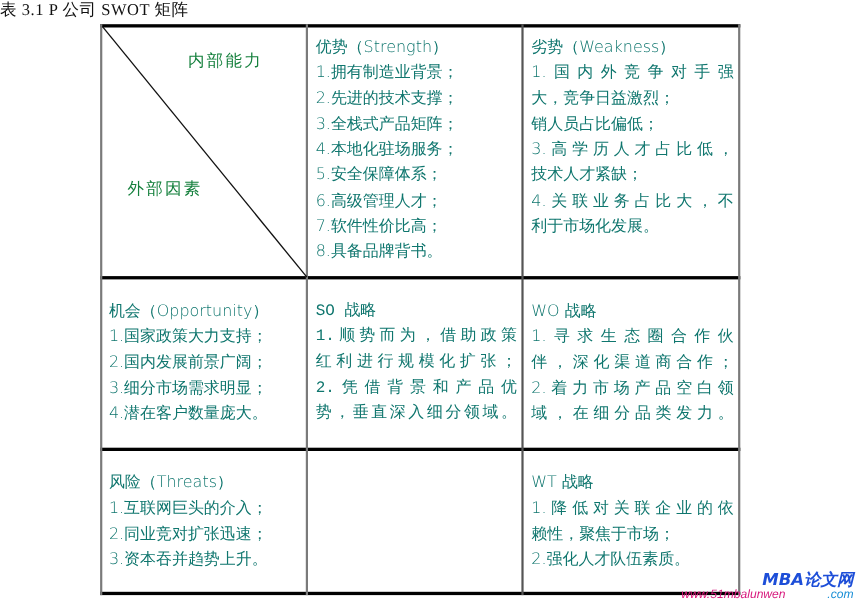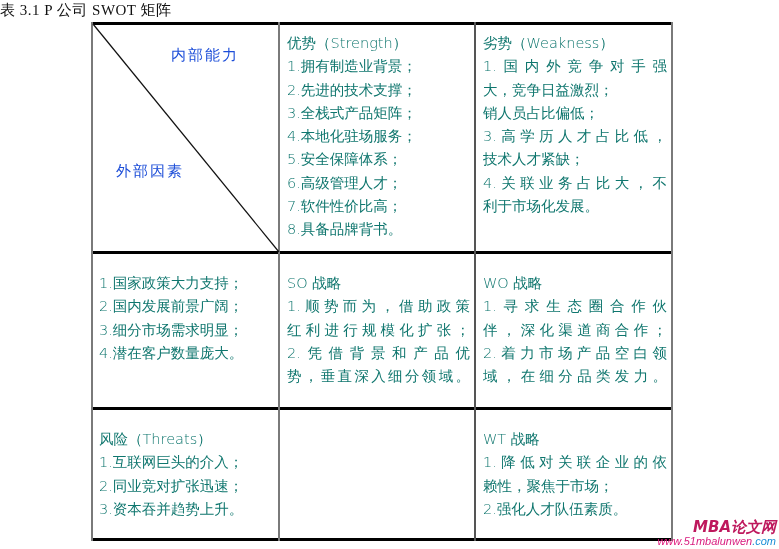--- a/index.html
+++ b/index.html
@@ -59,46 +59,46 @@
   .cell .line { display: block; }
   .cell .justify {
     display: block;
     text-align: justify;
     text-align-last: justify;
   }
   .diag-label {
     position: absolute;
     font-family: "DejaVu Sans", "Liberation Sans", sans-serif;
     font-size: 15px;
-    color: #1d4ed8;
+    color: #15803d;
     letter-spacing: 2px;
   }
   .watermark {
     position: absolute;
     right: 3px;
     bottom: 2px;
     text-align: right;
   }
   .wm-title {
     font-family: "DejaVu Sans", "Liberation Sans", sans-serif;
     font-style: italic;
     font-weight: bold;
     font-size: 15px;
     line-height: 16px;
-    color: #be185d;
+    color: #1d4ed8;
   }
   .wm-url {
     font-family: "Liberation Sans", "DejaVu Sans", sans-serif;
     font-style: italic;
     font-size: 11px;
     line-height: 12px;
   }
   .wm-url .pre { color: #e0147a; margin-left: 32px; }
   .wm-url .mid { color: #d81b7e; margin-top: 16px; }
-  .wm-url .post { color: #1a8fd6; }
+  .wm-url .post { color: #1a8fd6; margin-left: 38px; }
 </style>
 </head>
 <body>
 
 <div class="caption">表 3.1 P 公司 SWOT 矩阵</div>
 
 <div class="swot">
 
   <div class="hline" style="left:0; top:0; width:582px; height:3px; background:#000;"></div>
   <div class="hline" style="left:0; top:229px; width:582px;"></div>
@@ -132,27 +132,28 @@
     <span class="justify">1.国内外竞争对手强</span>
     <span class="line">大，竞争日益激烈；</span>
     <span class="line">销人员占比偏低；</span>
     <span class="justify">3.高学历人才占比低，</span>
     <span class="line">技术人才紧缺；</span>
     <span class="justify">4.关联业务占比大，不</span>
     <span class="line">利于市场化发展。</span>
   </div>
 
   <div class="cell" style="left:2px; top:250px; width:185px; padding-left:6px;">
+    <span class="line">机会（Opportunity）</span>
     <span class="line">1.国家政策大力支持；</span>
     <span class="line">2.国内发展前景广阔；</span>
     <span class="line">3.细分市场需求明显；</span>
     <span class="line">4.潜在客户数量庞大。</span>
   </div>
 
-  <div class="cell" style="left:189px; top:250px; width:194px;">
+  <div class="cell" style="left:189px; top:250px; width:194px;font-family:Liberation Mono, monospace;">
     <span class="line">SO 战略</span>
     <span class="justify">1.顺势而为，借助政策</span>
     <span class="justify">红利进行规模化扩张；</span>
     <span class="justify">2.凭借背景和产品优</span>
     <span class="justify">势，垂直深入细分领域。</span>
   </div>
 
   <div class="cell" style="left:385px; top:250px; width:195px;">
     <span class="line">WO 战略</span>
     <span class="justify">1.寻求生态圈合作伙</span>

